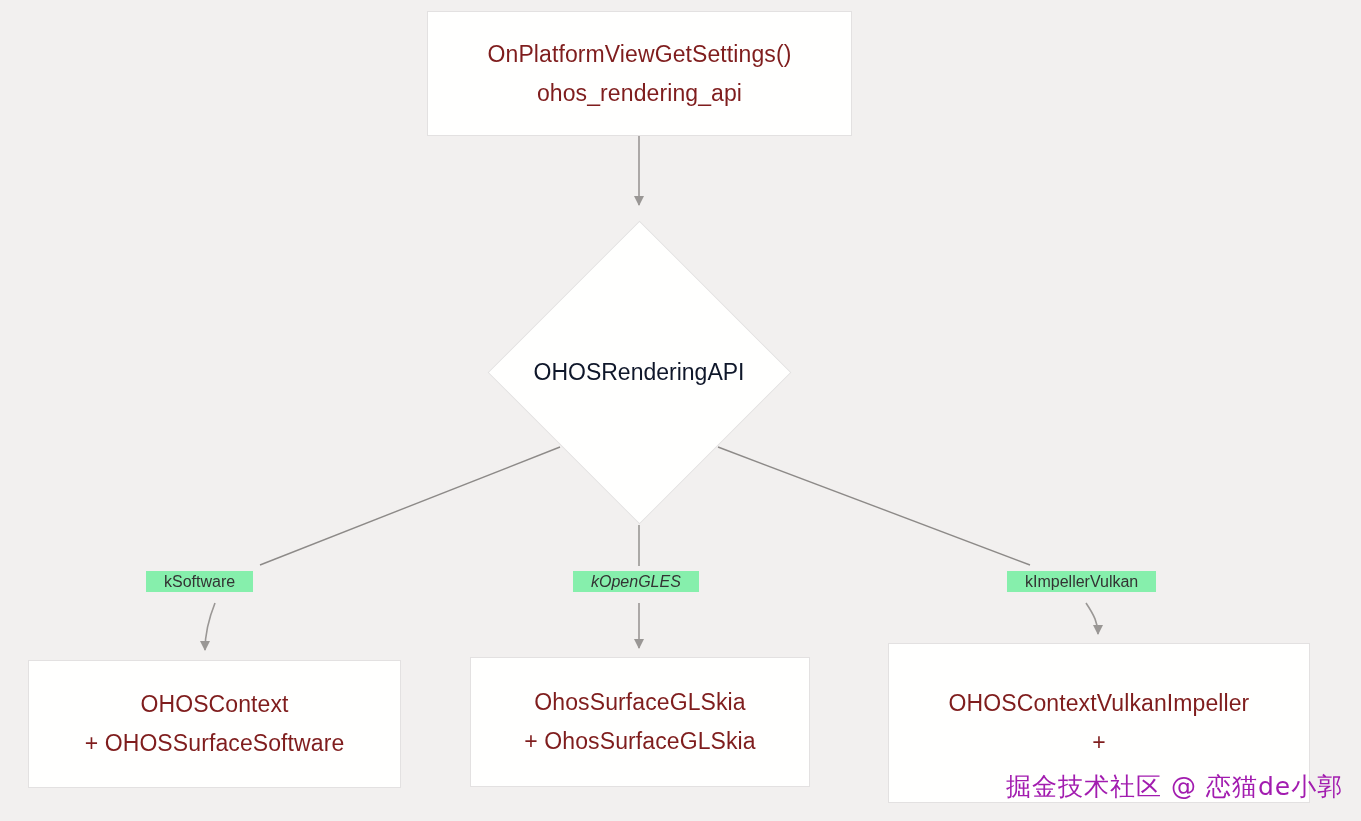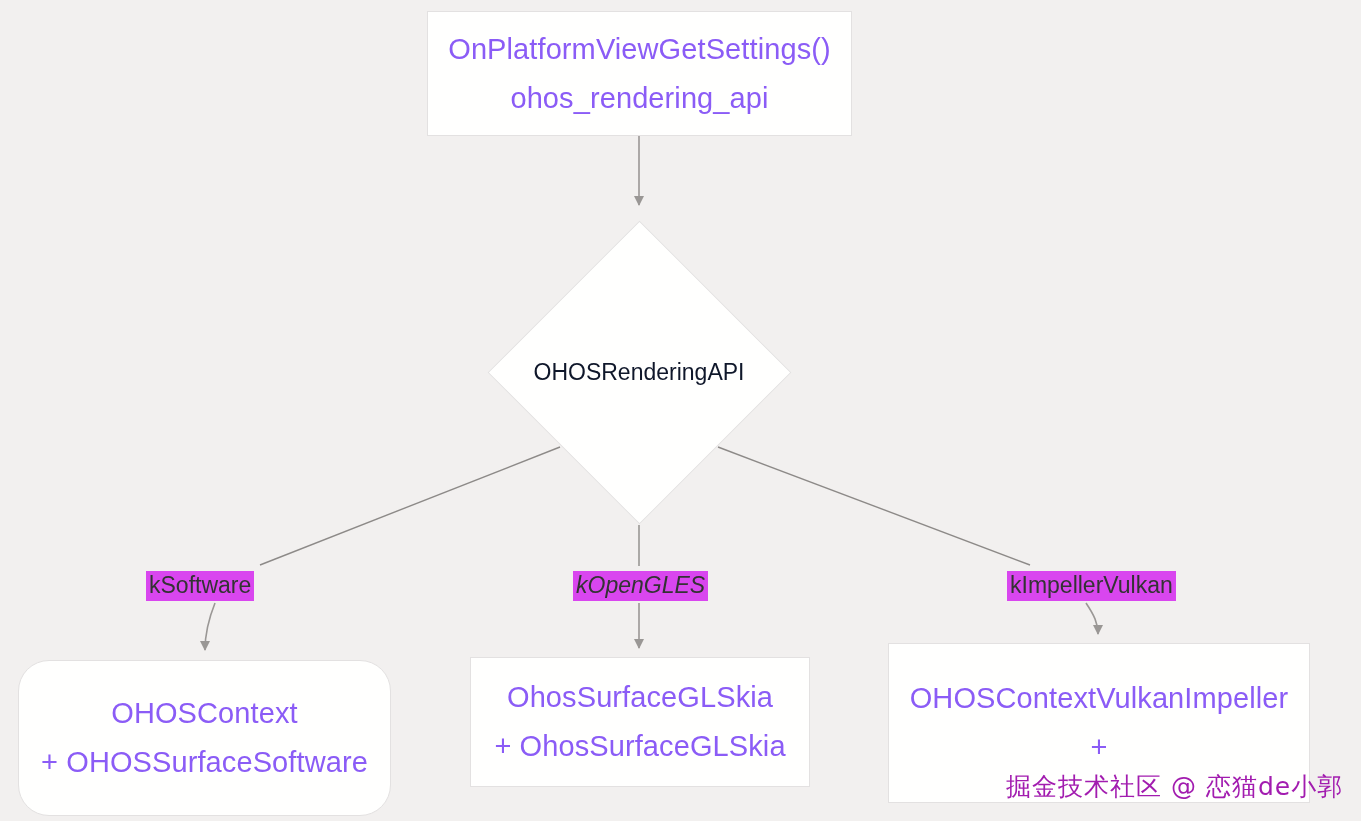--- a/index.html
+++ b/index.html
@@ -24,31 +24,31 @@
   }
   .node {
     position: absolute;
     background: #fffffe;
     border: 1px solid #e3e1e1;
     box-sizing: border-box;
     display: flex;
     flex-direction: column;
     align-items: center;
     justify-content: center;
-    color: #8b5cf6;
-    font-size: 29px;
+    color: #7f1d1d;
+    font-size: 23px;
     line-height: 1.68;
     letter-spacing: 0.1px;
     white-space: nowrap;
     z-index: 2;
   }
   .node .ln { display: block; }
 
   #node-entry   { left: 427px; top: 11px;  width: 425px; height: 125px; }
-  #node-sw      { left: 18px;  top: 660px; width: 373px; height: 156px; border-radius: 31px; }
+  #node-sw      { left: 28px;  top: 660px; width: 373px; height: 128px; }
   #node-gl      { left: 470px; top: 657px; width: 340px; height: 130px; }
   #node-vk      { left: 888px; top: 643px; width: 422px; height: 160px; text-align: center; }
 
   
   #node-decision {
     position: absolute;
     left: 487px;
     top: 220px;
     width: 304px;
     height: 305px;
@@ -76,25 +76,25 @@
     display: flex;
     align-items: center;
     justify-content: center;
     color: #0f172a;
     font-size: 23px;
     white-space: nowrap;
   }
 
   .edge-label {
     position: absolute;
-    background: #d946ef;
+    background: #86efac;
     color: #333333;
-    font-size: 23px;
+    font-size: 16px;
     line-height: 1.2;
-    padding: 1px 3px;
+    padding: 1px 18px;
     white-space: nowrap;
     z-index: 3;
   }
   #lbl-sw { left: 146px; top: 571px; }
   #lbl-gl { left: 573px; top: 571px; font-style: italic; }
   #lbl-vk { left: 1007px; top: 571px; }
 
   #watermark {
     position: absolute;
     left: 1006px;

